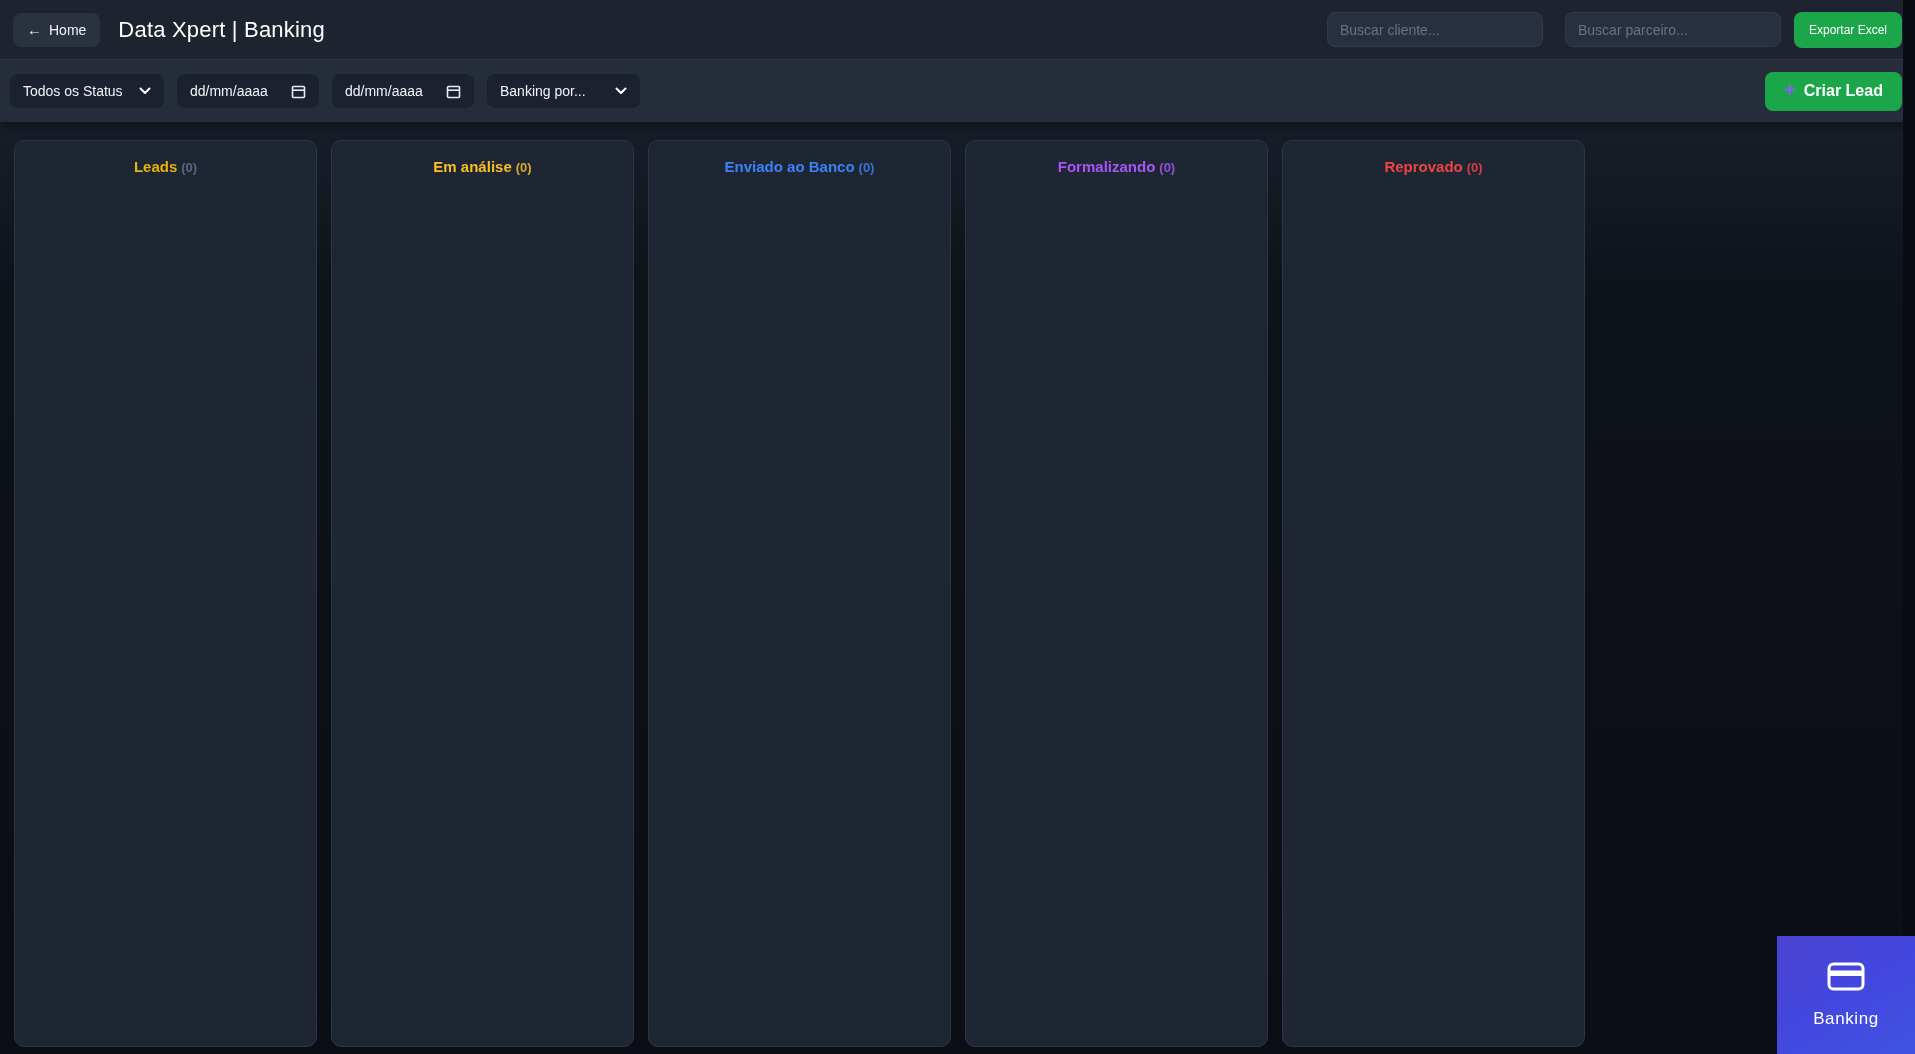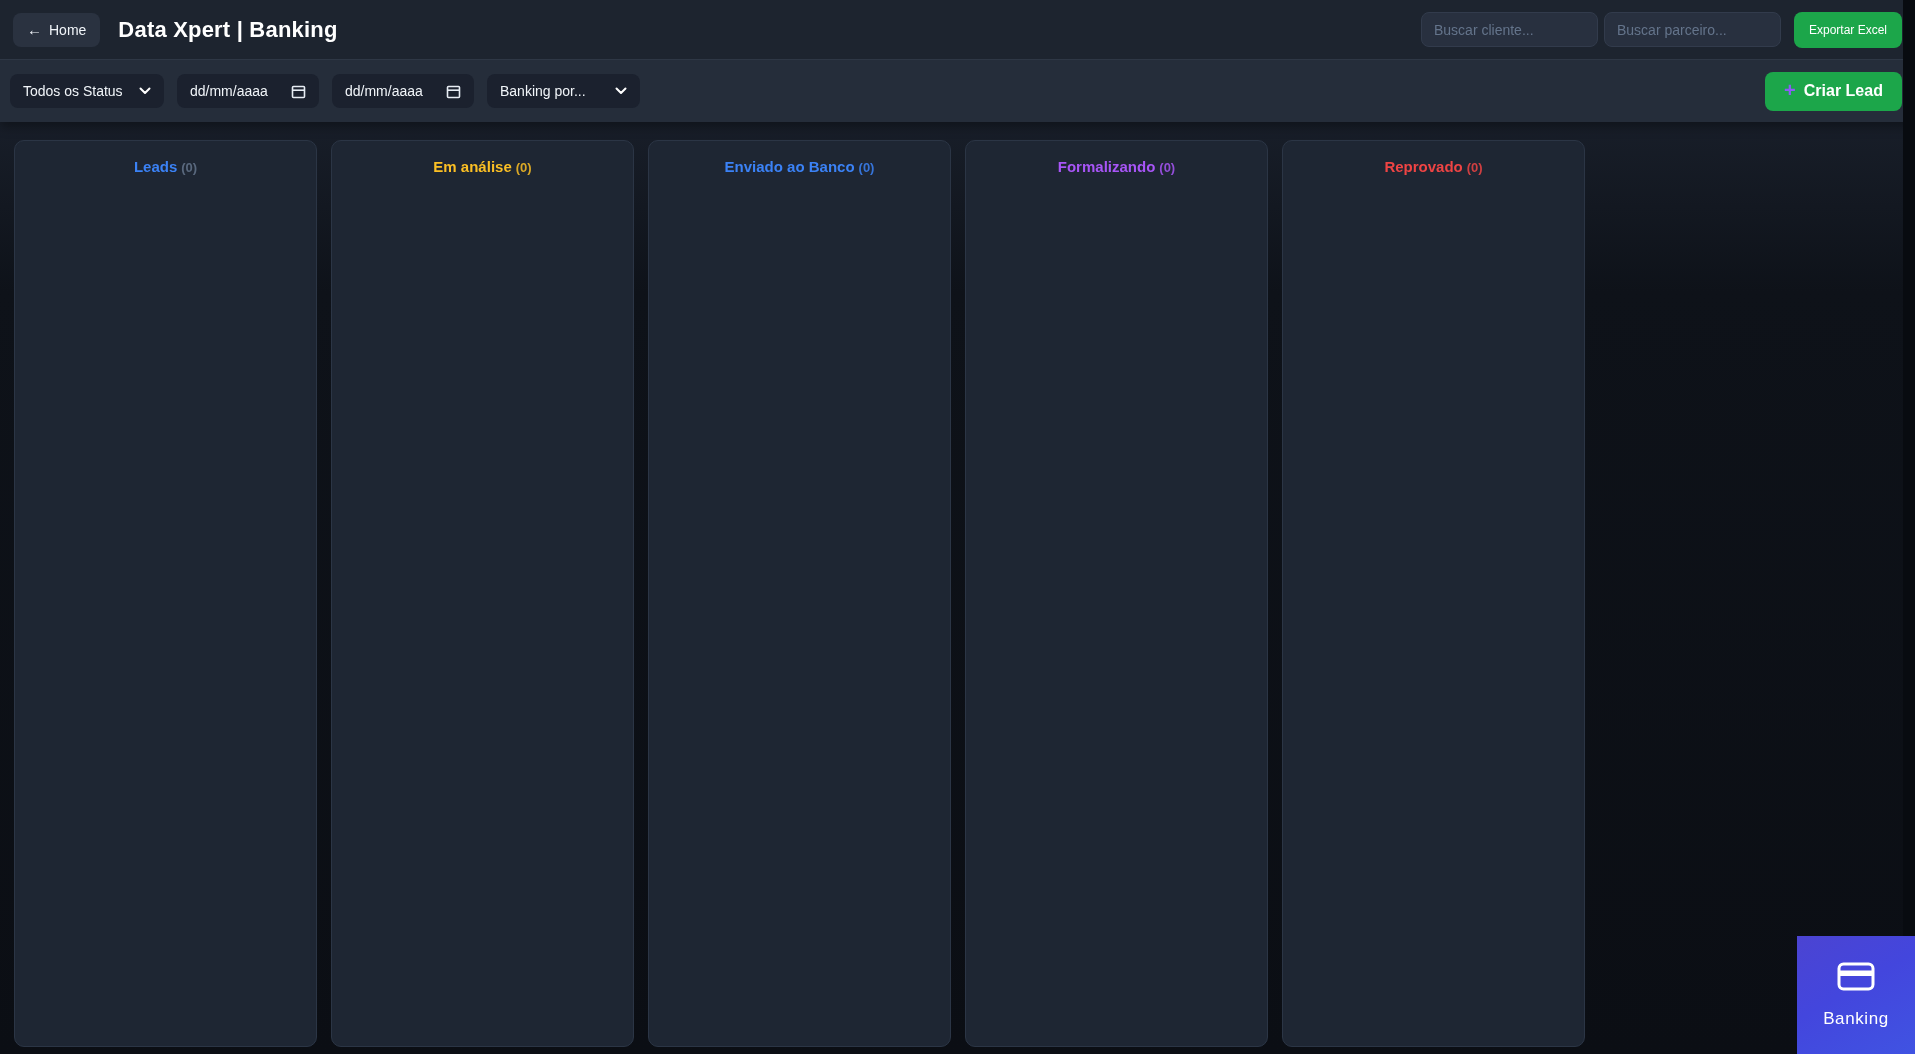--- a/index.html
+++ b/index.html
@@ -30,36 +30,36 @@
     font-family: inherit;
     font-size: 14px;
     padding: 0 14px;
     height: 34px;
     border-radius: 8px;
     cursor: pointer;
   }
   .home-btn .arrow { font-size: 15px; line-height: 1; }
   .app-title {
     font-size: 22px;
-    font-weight: bold;
+    font-weight: normal;
     color: #ffffff;
     margin-left: 18px;
     letter-spacing: 0.2px;
   }
   .header-spacer { flex: 1; }
   .search-input {
-    width: 177px; height: 35px;
+    width: 216px; height: 35px;
     background: #28303f;
     border: 1px solid #323b4c;
     border-radius: 8px;
     color: #e8edf4;
     font-family: inherit;
     font-size: 14px;
     padding: 0 12px;
-    margin-left: 6px;
+    margin-left: 22px;
     outline: none;
   }
   .search-input::placeholder { color: #64748b; }
   .export-btn {
     height: 36px;
     margin-left: 13px;
     background: #1ca64a;
     color: #ffffff;
     border: none;
     border-radius: 8px;
@@ -148,21 +148,21 @@
     top: 0; right: 0;
     width: 12px; height: 1054px;
     background: #080b10;
     z-index: 4;
   }
 
   
   .banking-widget {
     position: absolute;
     right: 0; bottom: 0;
-    width: 118px; height: 118px;
+    width: 138px; height: 118px;
     background: linear-gradient(150deg, #4b44d2 0%, #4346dd 45%, #4053e2 100%);
     z-index: 5;
     display: flex;
     flex-direction: column;
     align-items: center;
     justify-content: center;
     gap: 14px;
     cursor: pointer;
   }
   .banking-widget .label {
@@ -228,21 +228,21 @@
   <div class="filter-spacer"></div>
 
   <button class="create-lead-btn" style="background-color: rgb(28, 166, 74);">
     <span class="plus" style="color: rgb(139, 92, 246);">+</span>
     <span>Criar Lead</span>
   </button>
 </div>
 
 <div class="board">
   <div class="kanban-col">
-    <span class="col-title" style="color: #3b82f6;">Leads</span><span class="col-count" style="color: rgb(100, 116, 139);">(0)</span>
+    <span class="col-title" style="color: #eab308;">Leads</span><span class="col-count" style="color: rgb(100, 116, 139);">(0)</span>
   </div>
   <div class="kanban-col">
     <span class="col-title" style="color: rgb(251, 191, 36);">Em análise</span><span class="col-count" style="color: rgb(251, 191, 36);">(0)</span>
   </div>
   <div class="kanban-col">
     <span class="col-title" style="color: rgb(59, 130, 246);">Enviado ao Banco</span><span class="col-count" style="color: rgb(59, 130, 246);">(0)</span>
   </div>
   <div class="kanban-col">
     <span class="col-title" style="color: rgb(168, 85, 247);">Formalizando</span><span class="col-count" style="color: rgb(168, 85, 247);">(0)</span>
   </div>

